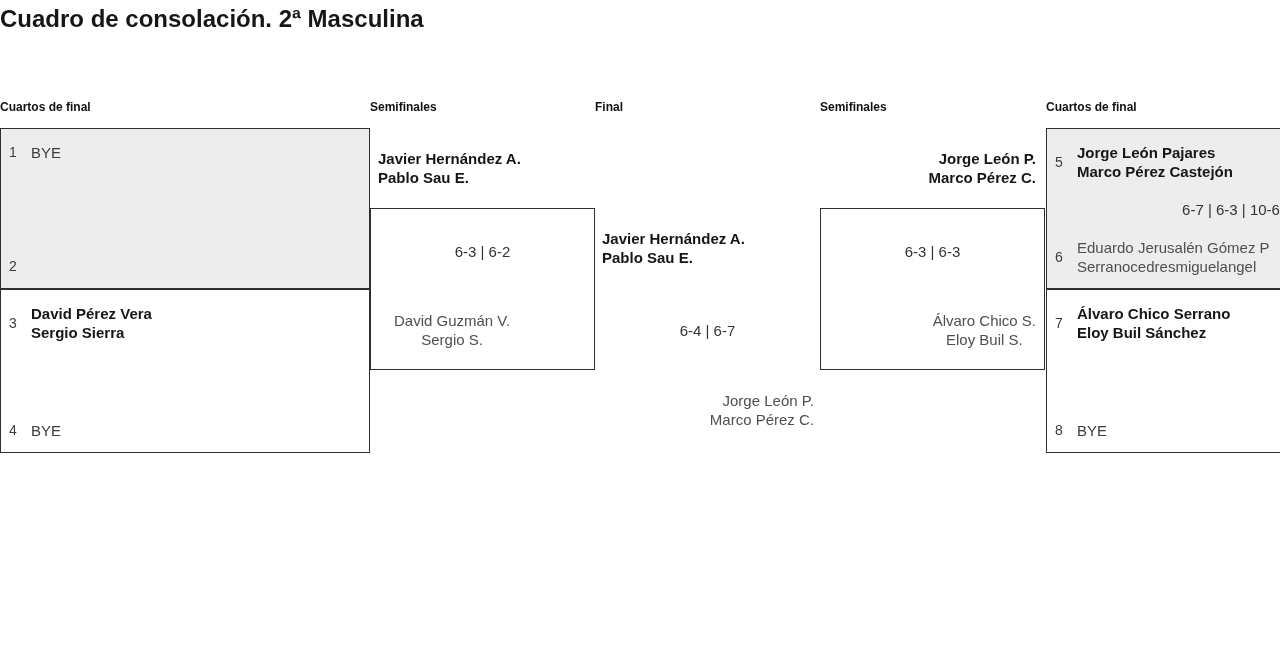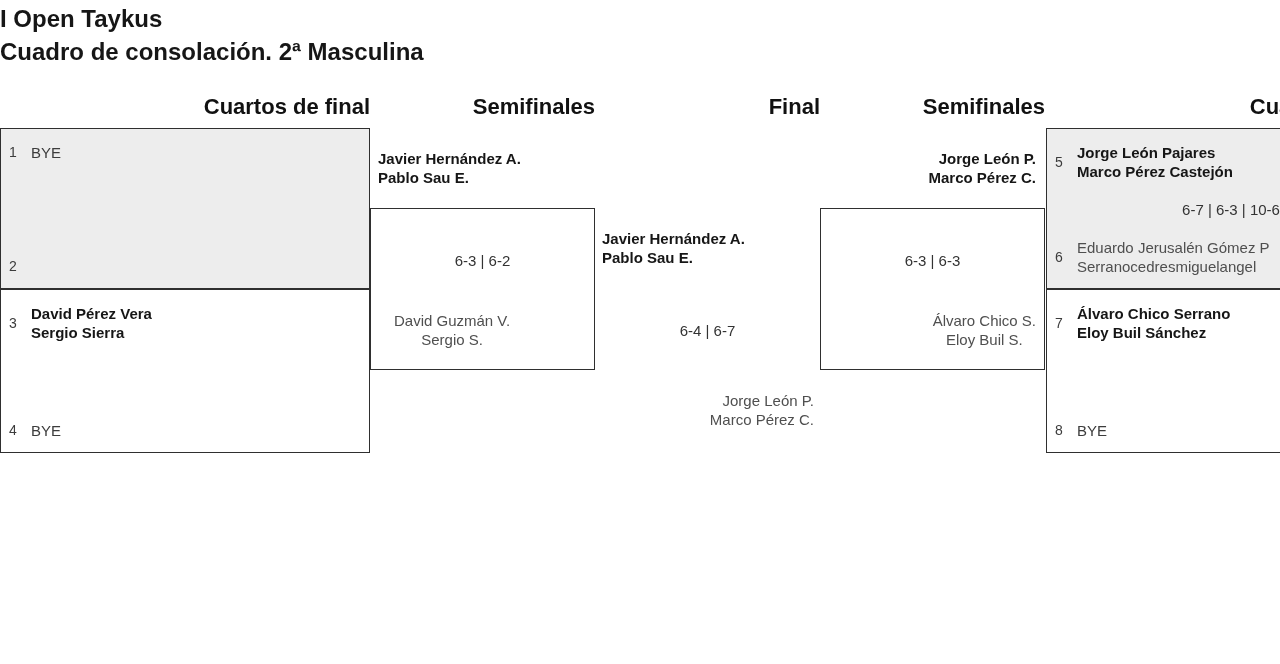--- a/index.html
+++ b/index.html
@@ -12,22 +12,22 @@
   .title-line { font-size:24px; line-height:33px; font-weight:700; color:#161616; white-space:nowrap; }
   
   .logo { position:absolute; left:1048px; top:4px; width:230px; height:72px; }
   .dot { position:absolute; border-radius:50%; }
   .logo-text {
     position:absolute; left:62px; top:-6px; font-size:50px; line-height:72px;
     font-weight:700; letter-spacing:-2px; color:#7ac143; white-space:nowrap;
   }
   
   .col-header {
-    position:absolute; top:97px; font-size:22px; line-height:20px; font-weight:700;
-    text-align:right; color:#111; white-space:nowrap;
+    position:absolute; top:97px; font-size:12px; line-height:20px; font-weight:700;
+    text-align:left; color:#111; white-space:nowrap;
   }
   .ch1 { left:0;     width:370px; }
   .ch2 { left:370px; width:225px; }
   .ch3 { left:595px; width:225px; }
   .ch4 { left:820px; width:225px; }
   .ch5 { left:1046px;width:370px; }
   
   .match {
     position:absolute; box-sizing:border-box; border:1px solid #2f2f2f; background:#ffffff;
     display:flex; flex-direction:column; justify-content:space-between;
@@ -43,36 +43,35 @@
   .team { display:flex; align-items:center; gap:8px; }
   .seed { flex:none; width:14px; font-size:14px; line-height:19px; color:#3c3c3c; }
   .nm   { font-size:15px; line-height:19px; color:#3c3c3c; white-space:nowrap; }
   .nm.win  { font-weight:700; color:#161616; }
   .nm.lose { color:#4f4f4f; }
   .score { text-align:center; font-size:15px; line-height:19px; color:#333333; white-space:nowrap; }
   
   .promo { position:absolute; bottom:calc(100% + 22px); }
   .promo.left  { left:7px;  text-align:left;  }
   .promo.right { right:8px; text-align:right; }
-  .sf-score { margin-top:42px; }
+  .sf-score { margin-top:33px; }
   .sf-loser { position:absolute; bottom:20px; }
   .sf-loser.left  { left:23px;  text-align:center;  }
   .sf-loser.right { right:8px; text-align:center; }
   
   .final-winner { position:absolute; left:602px; top:229px; text-align:left; }
   .final-score  { position:absolute; left:595px; top:321px; width:225px; }
   .final-loser  { position:absolute; left:595px; top:391px; width:219px; text-align:right; }
 </style>
 </head>
 <body>
 
 <div class="page">
 
   <div class="title-block">
-    <div class="title-line">I Open Taykus</div>
     <div class="title-line">Cuadro de consolación. 2ª Masculina</div>
   </div>
 
 
   <div class="col-header ch1">Cuartos de final</div>
   <div class="col-header ch2">Semifinales</div>
   <div class="col-header ch3">Final</div>
   <div class="col-header ch4">Semifinales</div>
   <div class="col-header ch5">Cuartos de final</div>
 

